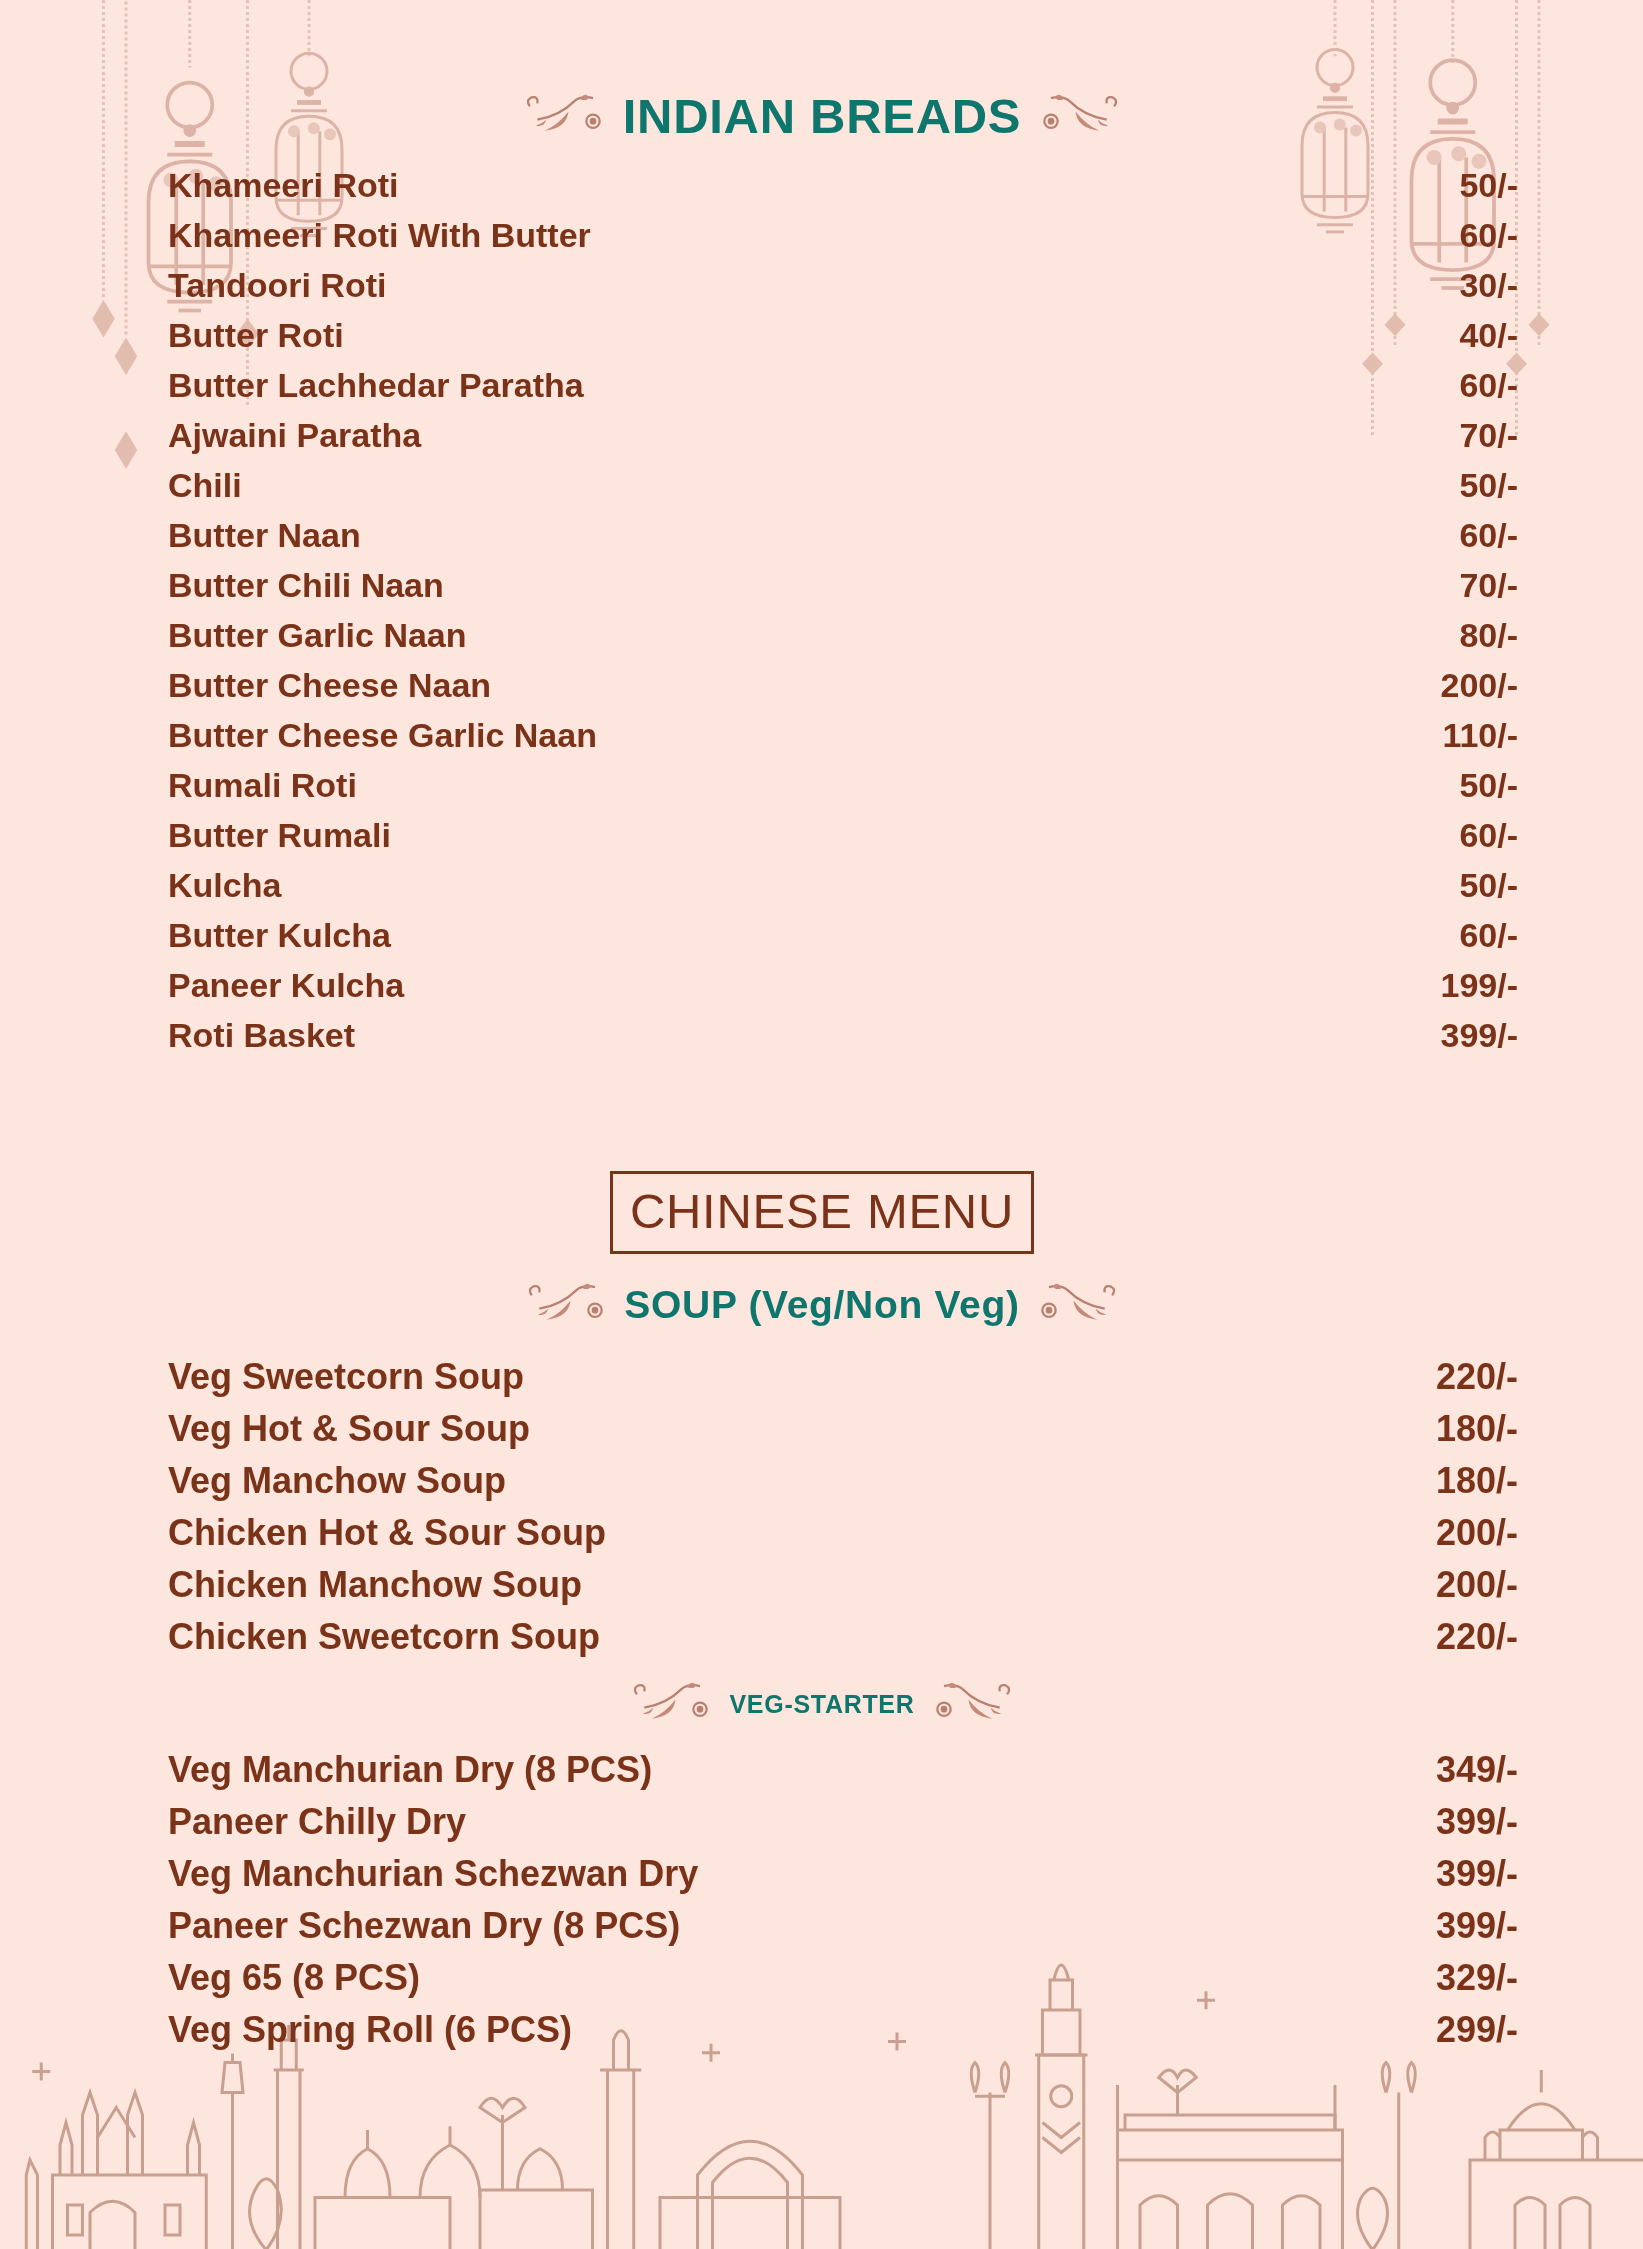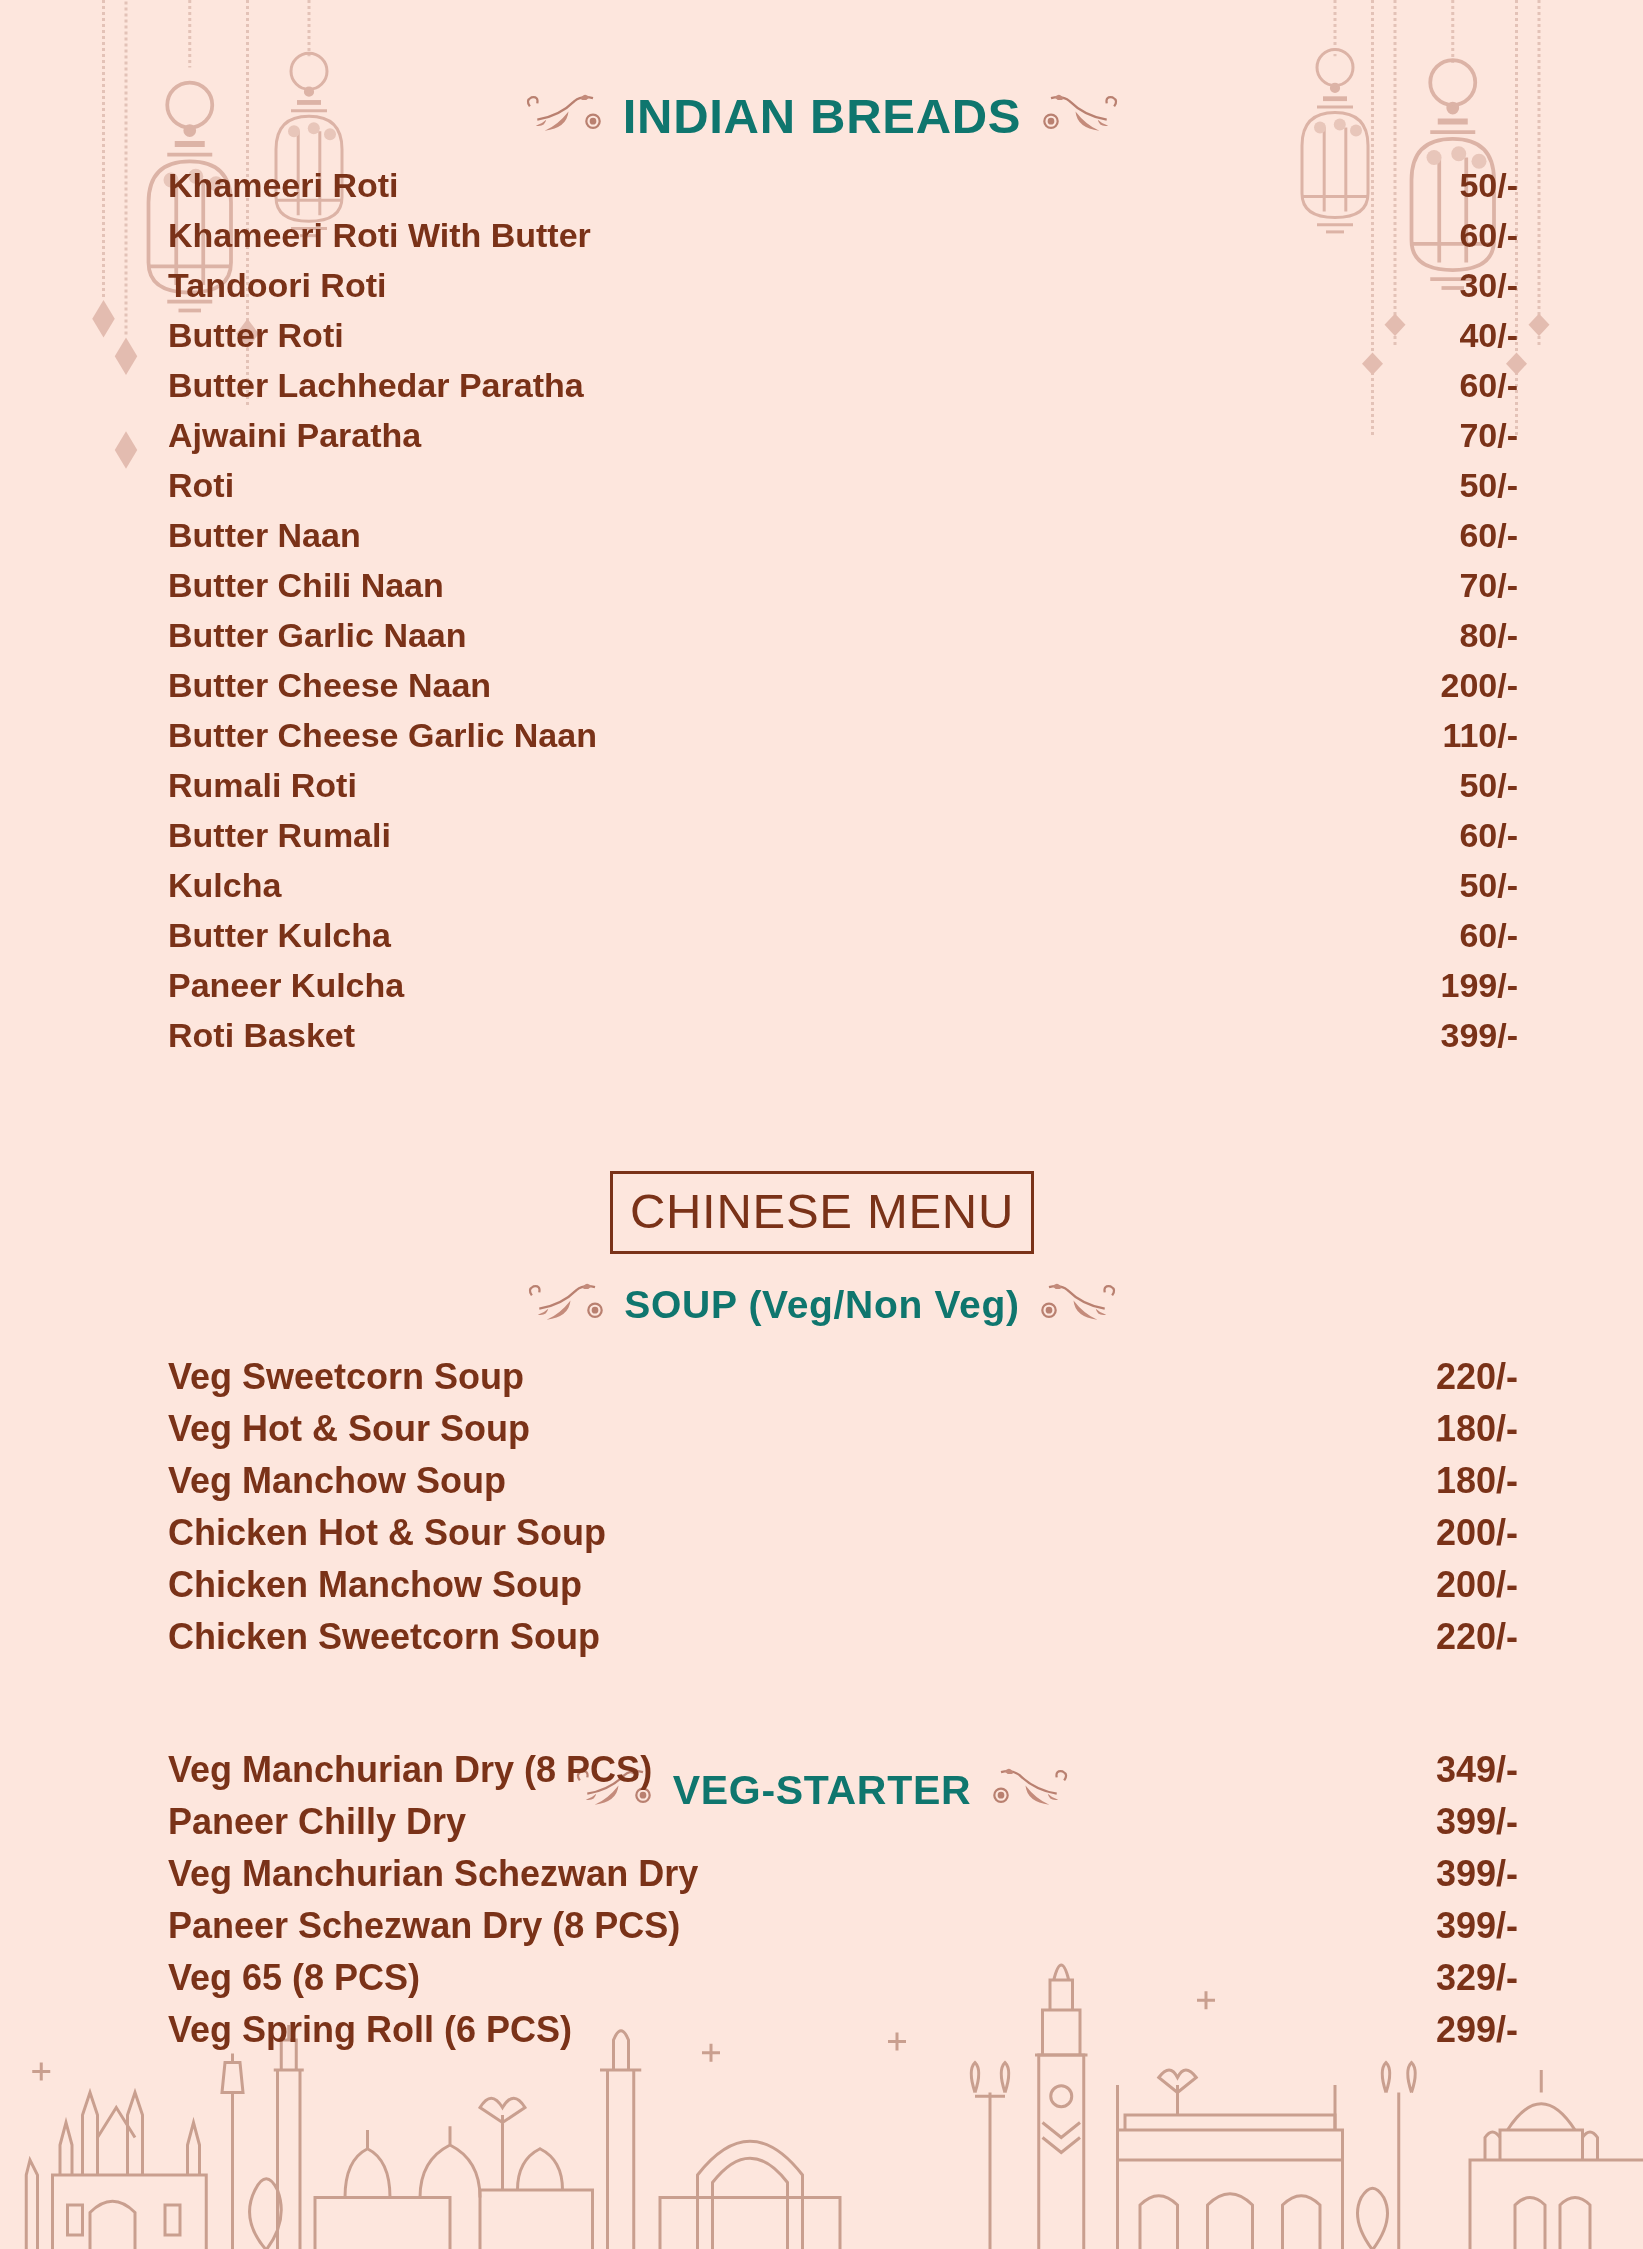--- a/index.html
+++ b/index.html
@@ -14,21 +14,21 @@
   .heading {
     position: absolute; left: 0; width: 1644px;
     display: flex; align-items: center; justify-content: center;
     font-weight: bold; color: #0f766e;
   }
   .heading .title { margin: 0 10.5px; letter-spacing: 0.7px; white-space: nowrap; }
   .flourish { width: 90px; height: 52px; display: block; }
   .flourish.right { transform: scaleX(-1); }
   .h-breads { top: 82px; height: 67px; font-size: 49px; }
   .h-soup { top: 1275px; height: 60px; font-size: 39px; }
-  .h-starter { top: 1760px; height: 60px; font-size: 41px; text-align: right; }
+  .h-starter { top: 1674px; height: 60px; font-size: 25px; text-align: right; }
   .boxed-wrap { position: absolute; top: 1171px; left: 0; width: 1644px; display: flex; justify-content: center; }
   .boxed {
     border: 3px solid #7a3218; padding: 9px 16.5px 12px;
     font-size: 49px; font-weight: normal; color: #7a3218; letter-spacing: 0.7px;
     background: #fde6dd;
   }
   .menu-list { position: absolute; left: 168px; width: 1350px; margin: 0; padding: 0; list-style: none; }
   .menu-list li { display: flex; justify-content: space-between; align-items: center; font-weight: bold; color: #7a3218; }
   .menu-list .name { white-space: nowrap; }
   .menu-list .price { text-align: right; white-space: nowrap; }
@@ -200,21 +200,21 @@
     </li>
   <li>
       <span class="name">Butter Lachhedar Paratha</span>
       <span class="price">60/-</span>
     </li>
   <li>
       <span class="name">Ajwaini Paratha</span>
       <span class="price">70/-</span>
     </li>
   <li>
-      <span class="name">Roti</span>
+      <span class="name">Chili</span>
       <span class="price">50/-</span>
     </li>
   <li>
       <span class="name">Butter Naan</span>
       <span class="price">60/-</span>
     </li>
   <li>
       <span class="name">Butter Chili Naan</span>
       <span class="price">70/-</span>
     </li>

